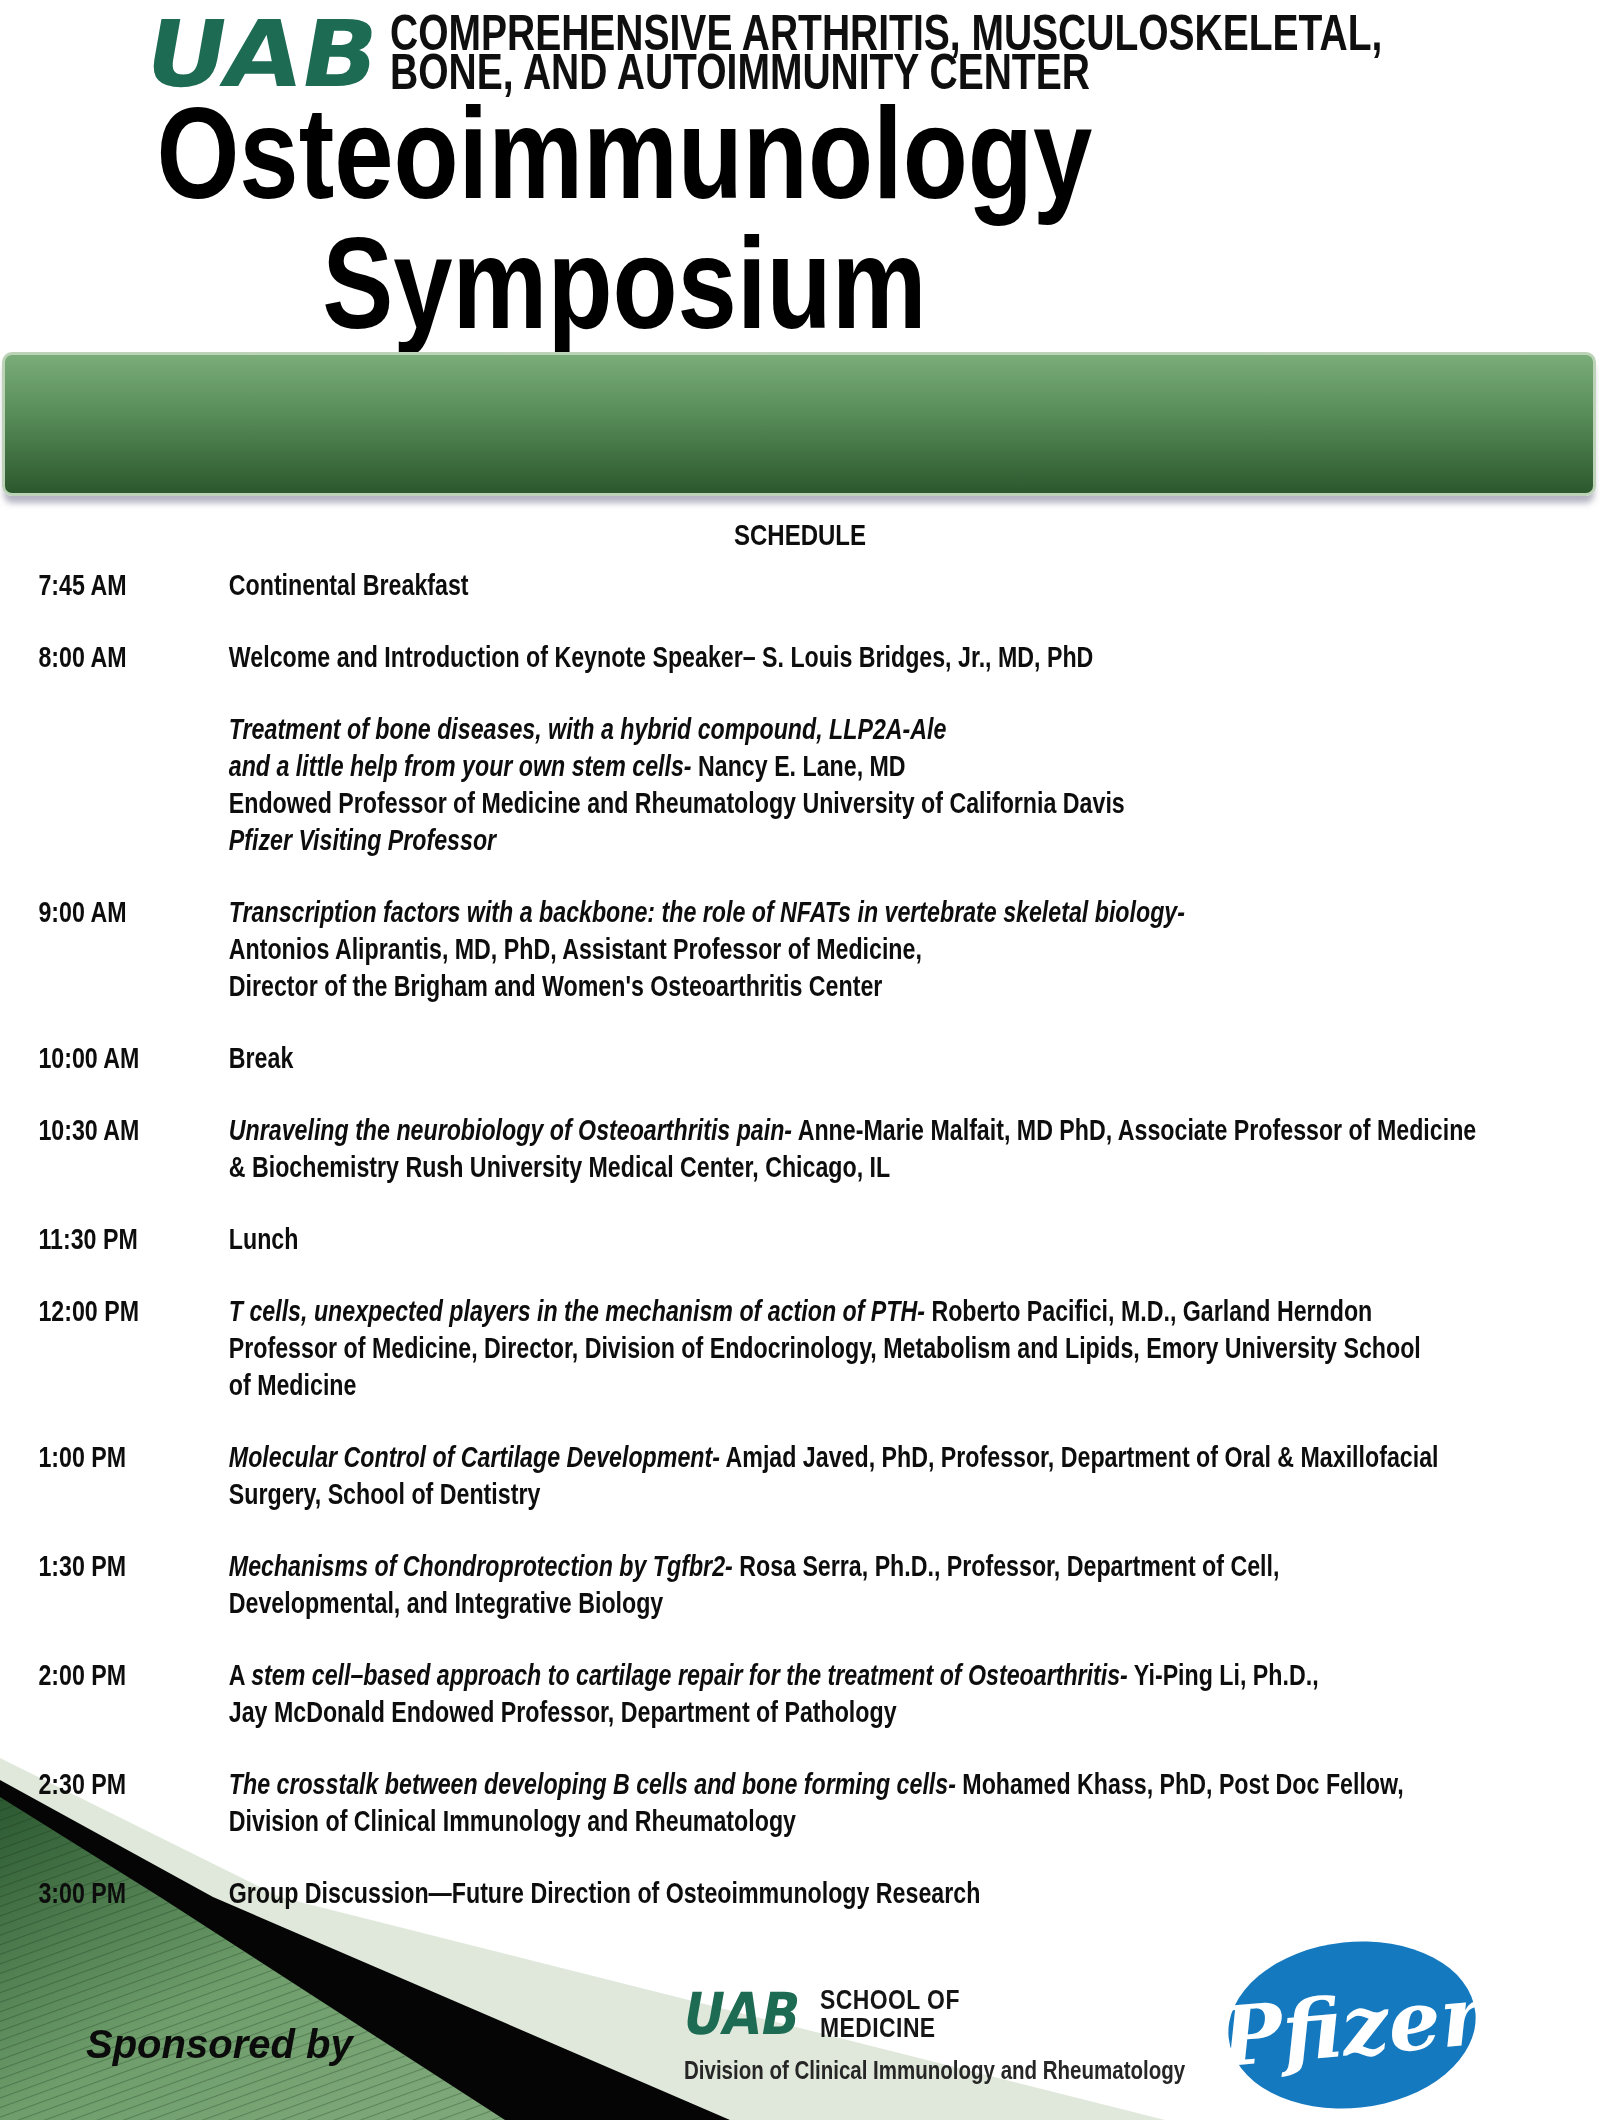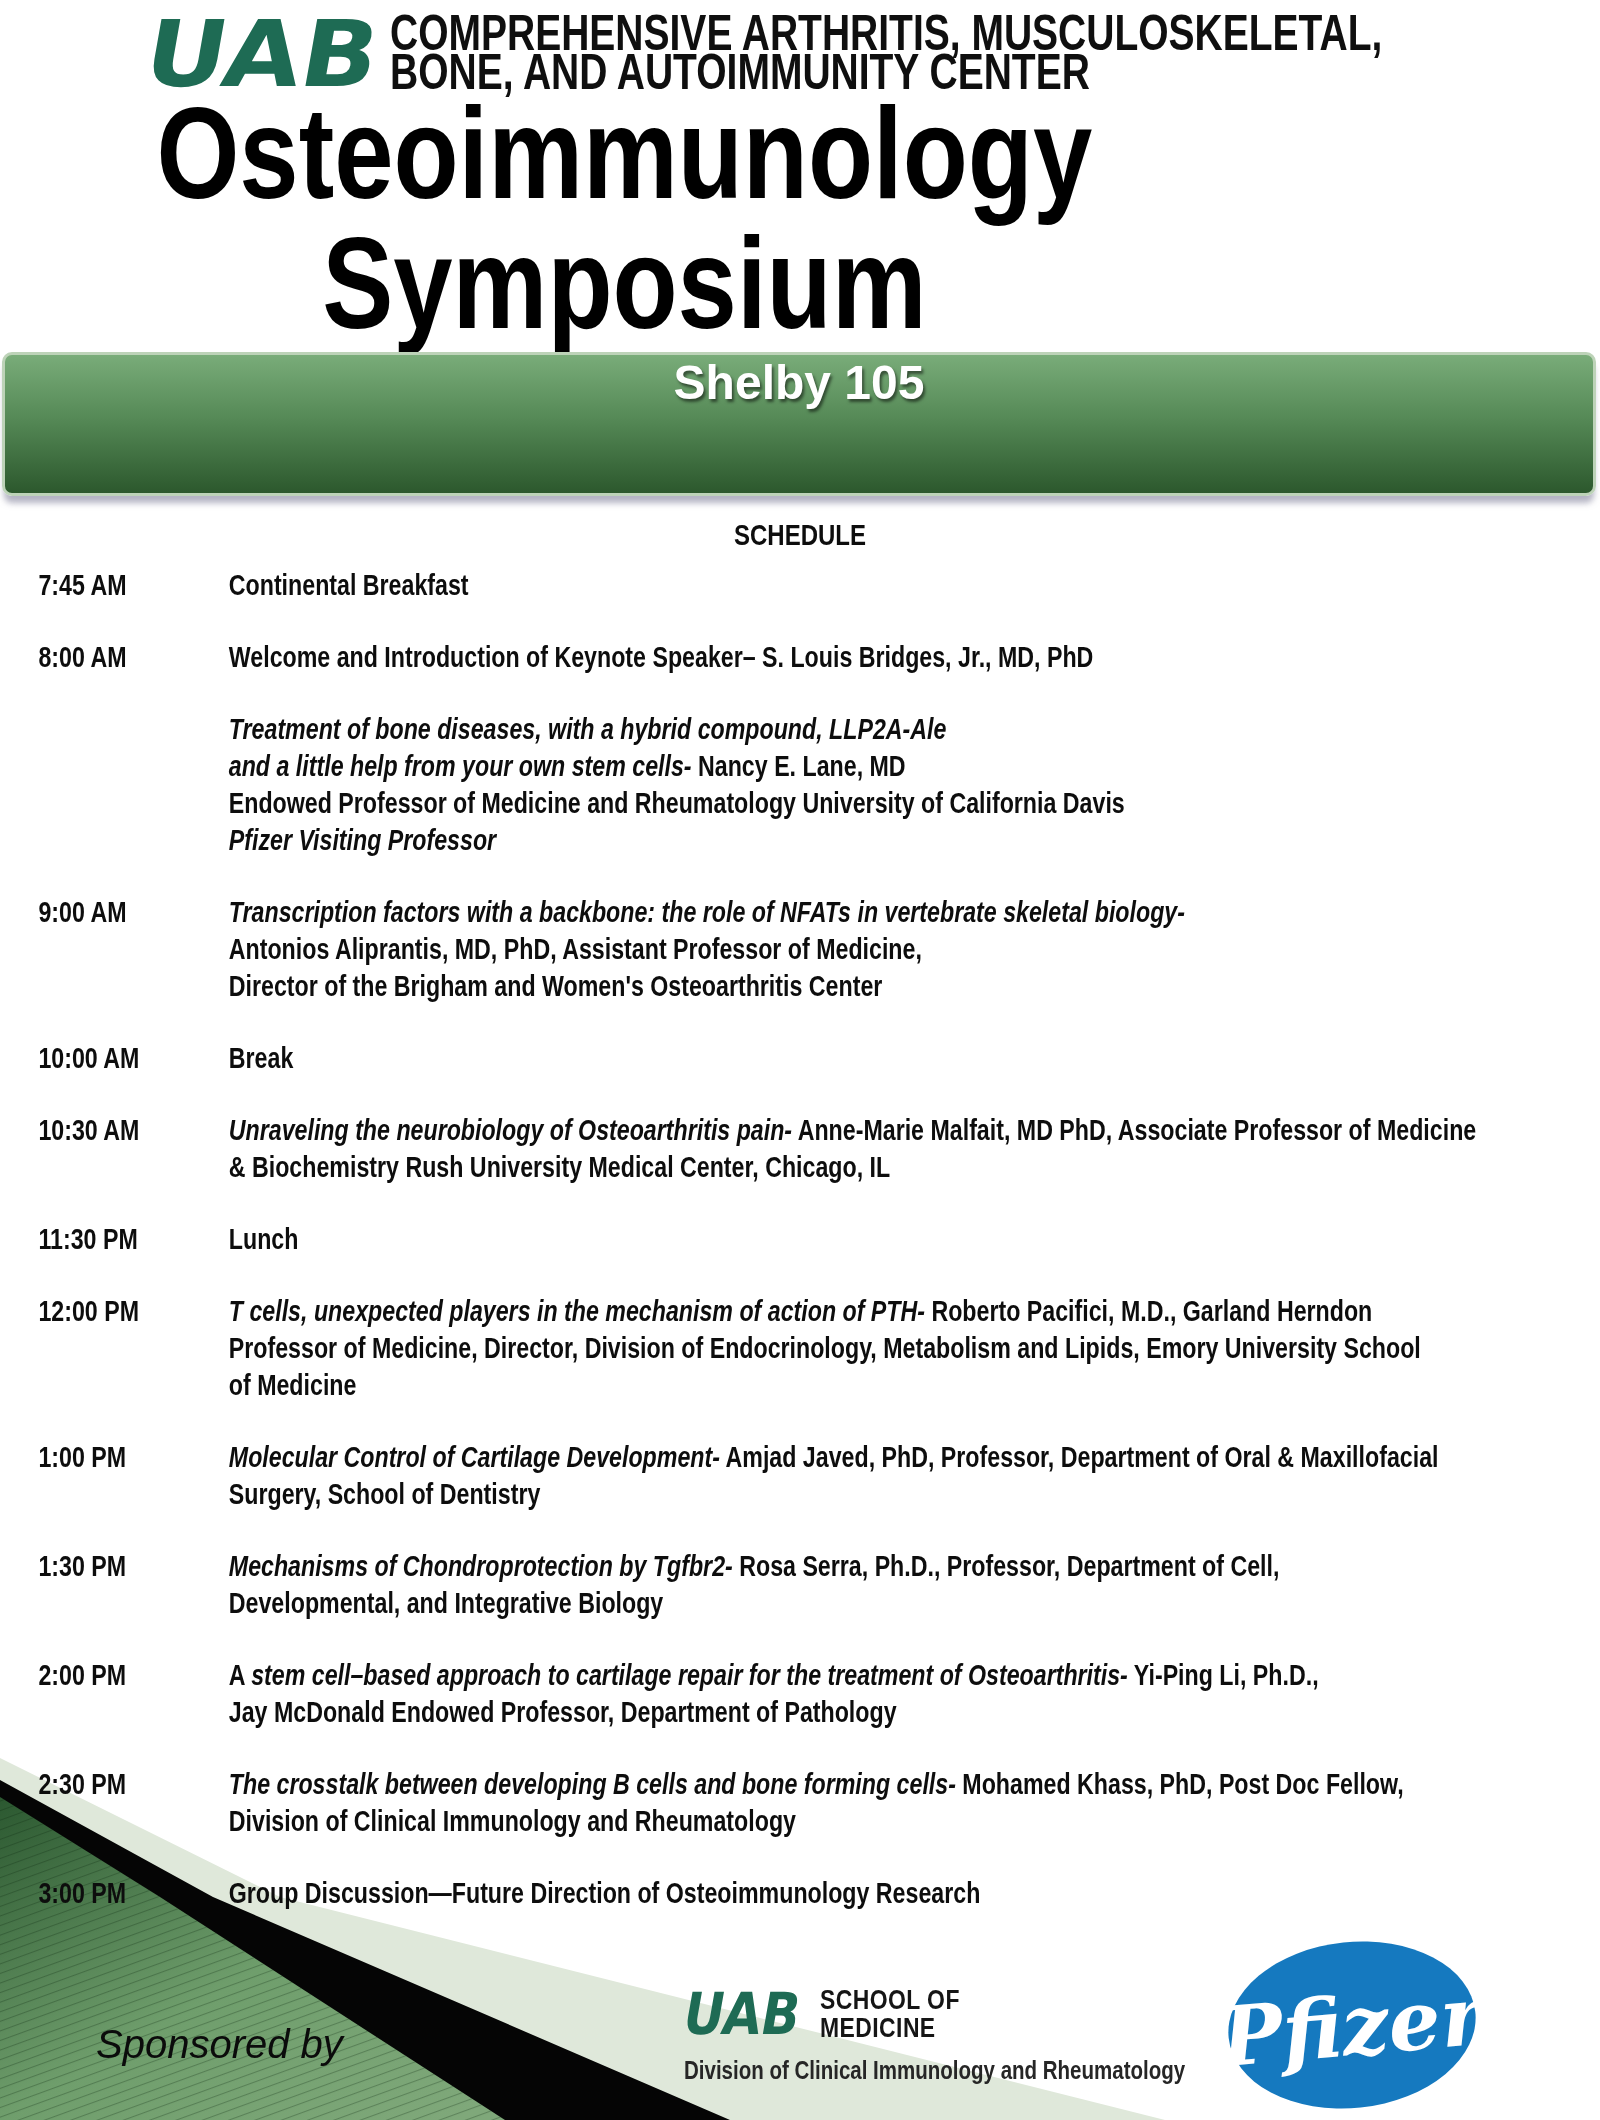--- a/index.html
+++ b/index.html
@@ -37,22 +37,22 @@
   .sched-item{display:flex;margin-bottom:35px;}
   .sched-time{flex:0 0 238px;width:238px;white-space:nowrap;}
   .sched-lines{flex:1 1 auto;}
   .sched-line{white-space:nowrap;}
   .it{font-style:italic;}
 
   
   .deco{position:absolute;left:0;top:0;width:1600px;height:2120px;z-index:1;pointer-events:none;}
 
   
-  .sponsored{position:absolute;left:96px;top:2022px;z-index:4;
-             font-size:40px;font-weight:normal;font-style:italic;color:#0b0b0b;white-space:nowrap;}
+  .sponsored{position:absolute;left:86px;top:2022px;z-index:4;
+             font-size:40px;font-weight:bold;font-style:italic;color:#0b0b0b;white-space:nowrap;}
   .som{position:absolute;left:686px;top:1986px;z-index:4;display:flex;align-items:center;}
   .som-text{margin-left:10px;transform:scaleX(.85);transform-origin:left top;
             font-weight:bold;font-size:27px;line-height:28px;color:#151515;letter-spacing:.5px;white-space:nowrap;}
   .som-division{position:absolute;left:684px;top:2056px;z-index:4;
                 transform:scaleX(.82);transform-origin:left top;
                 font-weight:bold;font-size:25px;color:#262626;white-space:nowrap;}
   .pfizer{position:absolute;left:1192px;top:1925px;z-index:4;}
 </style>
 </head>
 <body>
@@ -84,21 +84,20 @@
     <div>COMPREHENSIVE ARTHRITIS, MUSCULOSKELETAL,</div>
     <div>BONE, AND AUTOIMMUNITY CENTER</div>
   </div>
 
   <div class="title">
     <div>Osteoimmunology</div>
     <div>Symposium</div>
   </div>
 
   <div class="banner">
-    <div class="banner-line2">Shelby 105</div>
   </div>
 
   <div class="schedule">
     <div class="sched-heading">SCHEDULE</div>
     <div>
         <div class="sched-item">
           <div class="sched-time">7:45 AM</div>
           <div class="sched-lines">
             <div class="sched-line"><span>Continental Breakfast</span></div>
           </div>

